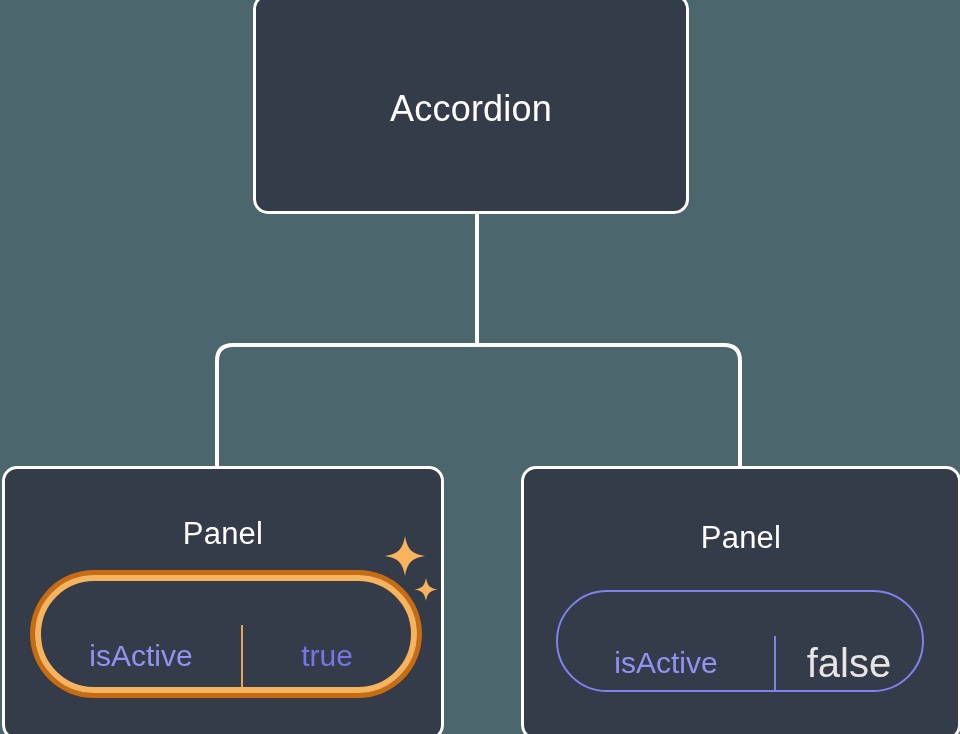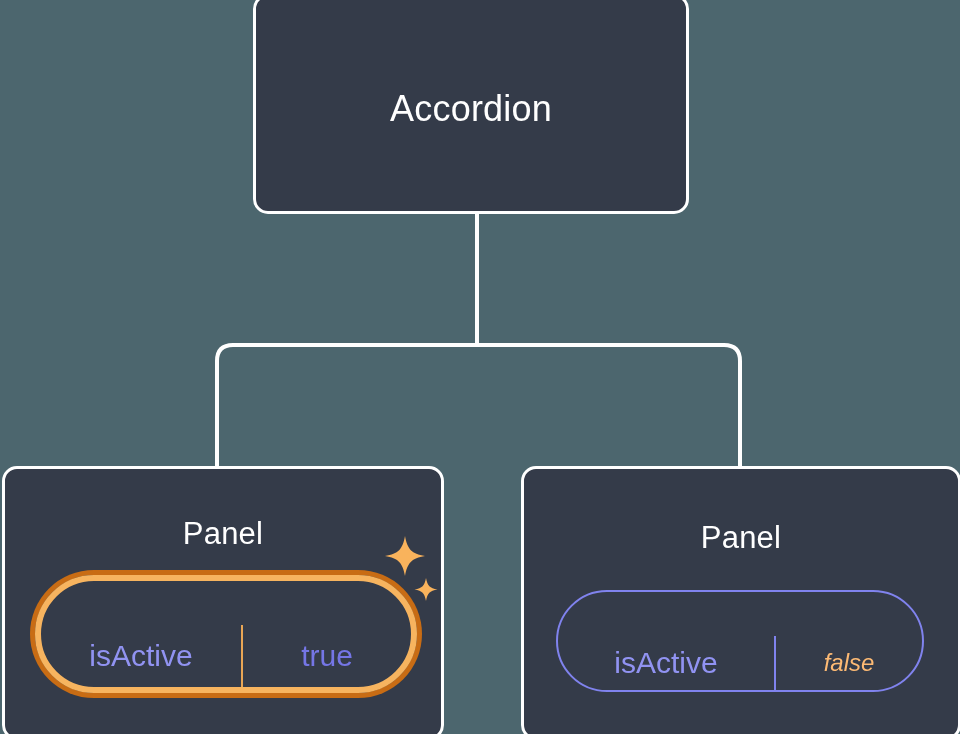--- a/index.html
+++ b/index.html
@@ -101,26 +101,25 @@
   .pill-default {
     border: 2px solid #8083ee;
   }
   .pill-default .pill-name {
     color: #9193f2;
     font-size: 30px;
     font-weight: 400;
     flex: 0 0 216px;
   }
   .pill-default .pill-value {
-    color: #fdba74;
-    font-size: 24px;
+    color: #e5e5e5;
+    font-size: 40px;
     font-weight: 400;
     flex: 1 1 auto;
     border-left: 2px solid #8083ee;
-    font-style: italic;
   }
 
   
   .pill-highlight {
     border: 6px solid #f7b45f;
     box-shadow: 0 0 0 5px #c86c14;
   }
   .pill-highlight .pill-name {
     color: #9193f2;
     font-size: 30px;

